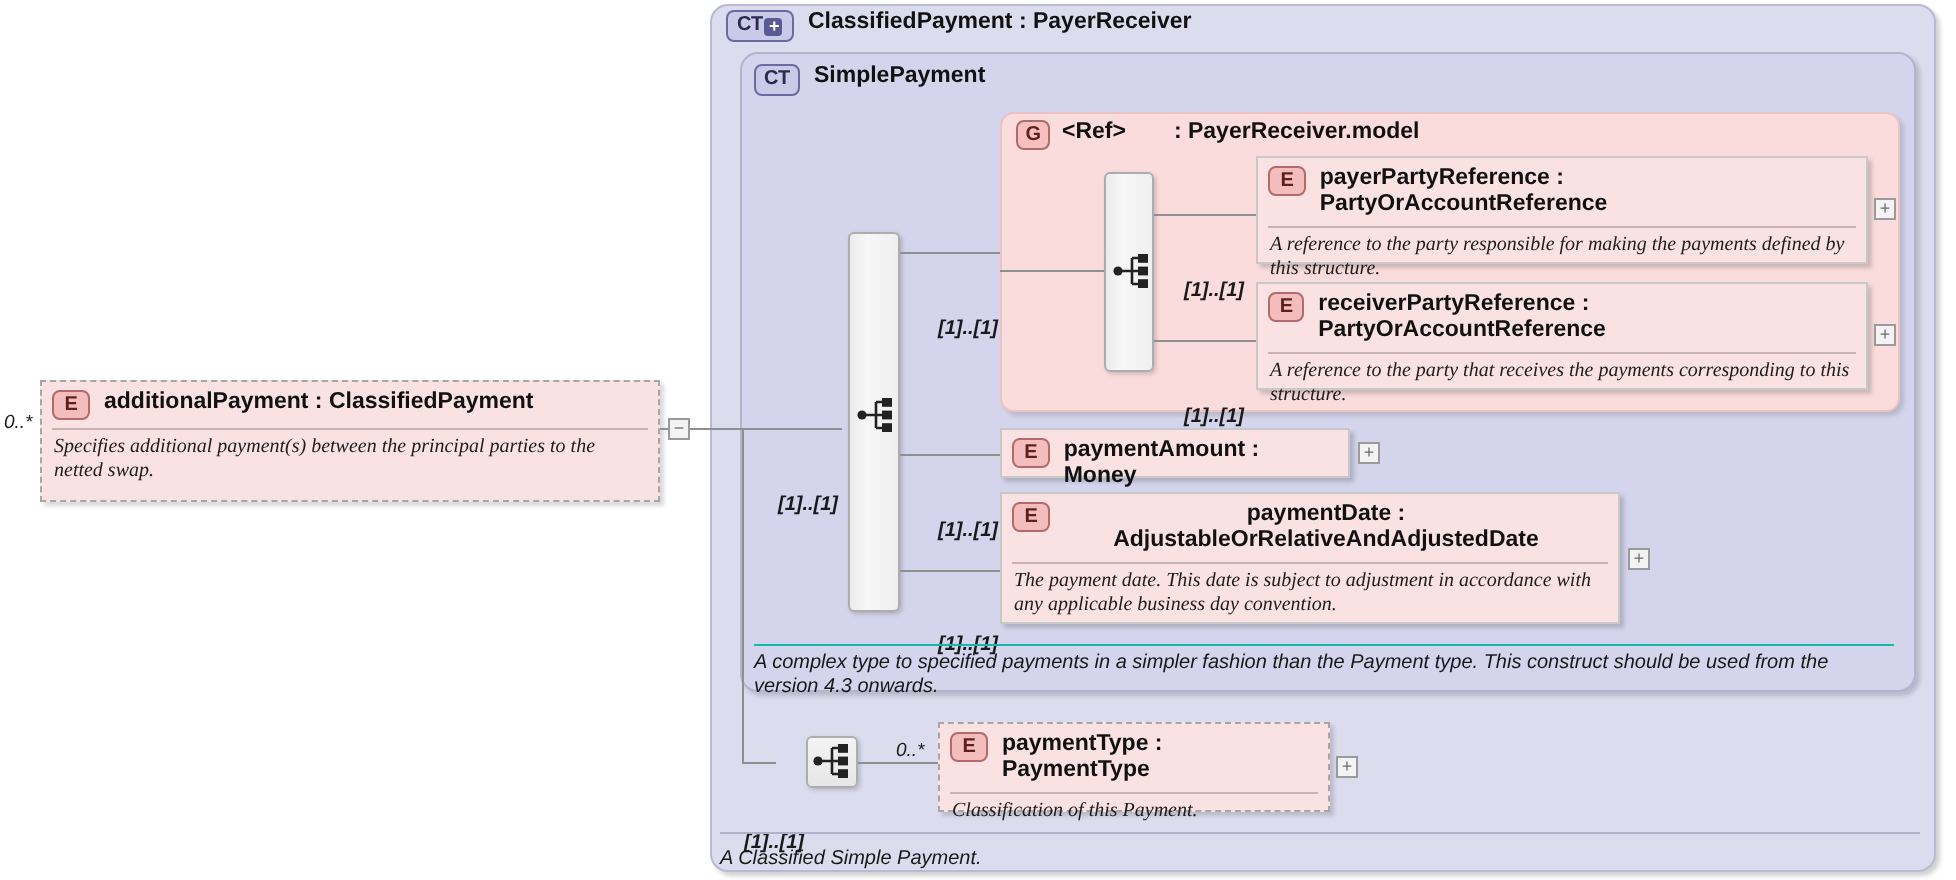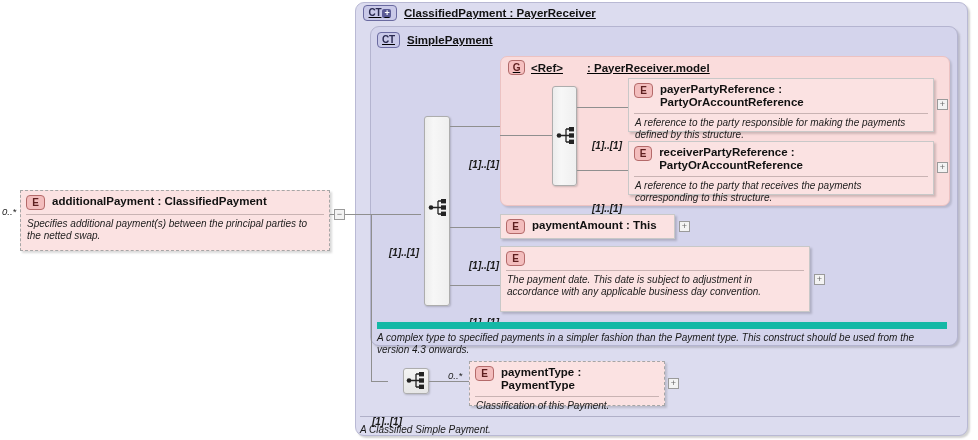--- a/index.html
+++ b/index.html
@@ -87,21 +87,21 @@
     line-height: 8px;
     text-align: center;
     border-radius: 2px;
   }
   .hdr-title {
     font-size: 11.5px;
     font-weight: bold;
     color: #111;
     white-space: nowrap;
   }
-  .hdr-row { display: flex; align-items: center; gap: 7px; text-decoration: underline; }
+  .hdr-row { display: flex; align-items: flex-start; gap: 7px; }
 
   
   .ebox {
     background: #fbe2e2;
     border: 1px solid #c8c8c8;
     box-shadow: 2px 2px 2px rgba(0,0,0,0.17);
   }
   .ebox.dashed {
     border: 1px dashed #a6a6a6;
     box-shadow: 2px 2px 2px rgba(0,0,0,0.15);
@@ -117,20 +117,21 @@
     line-height: 13px;
   }
   .ebox-doc {
     border-top: 1px solid #c9b3b3;
     margin: 0 5px;
     padding: 3px 1px 4px 1px;
     font-style: italic;
     font-size: 10px;
     line-height: 11.5px;
     color: #1c1c1c;
+    font-family: Liberation Serif, serif;
   }
   .ebox-noDoc .ebox-head { padding-bottom: 5px; }
 
   
   .pm {
     width: 11px; height: 11px;
     background: #f3f3f3;
     border: 1px solid #9a9a9a;
     color: #6d6d6d;
     font-size: 9px;
@@ -173,21 +174,21 @@
     color: #1a1a1a;
     white-space: nowrap;
   }
 
   
   .ct-doc {
     font-style: italic;
     font-size: 10px;
     line-height: 11.5px;
     color: #181818;
-    border-top: 7px solid #14b8a6;
+    border-top: 1px solid #14b8a6;
     padding-top: 3px;
   }
   .ct-doc-plain {
     font-style: italic;
     font-size: 10px;
     line-height: 11.5px;
     color: #181818;
     border-top: 1px solid #b0b0c8;
     padding-top: 7px;
   }
@@ -289,28 +290,29 @@
     <span class="badge badge-e">E</span>
     <span class="ebox-name">receiverPartyReference : PartyOrAccountReference</span>
   </div>
   <div class="ebox-doc">A reference to the party that receives the payments corresponding to this structure.</div>
 </div>
 <div class="abs pm" style="left:937px; top:162px;">+</div>
 
 <div class="abs ebox ebox-noDoc" style="left:500px; top:214px; width:175px; height:25px;">
   <div class="ebox-head">
     <span class="badge badge-e">E</span>
-    <span class="ebox-name">paymentAmount : This</span>
+    <span class="ebox-name">paymentAmount : Money</span>
   </div>
 </div>
 <div class="abs pm" style="left:679px; top:221px;">+</div>
 
 <div class="abs ebox" style="left:500px; top:246px; width:310px; height:66px;">
   <div class="ebox-head">
     <span class="badge badge-e">E</span>
+    <span class="ebox-name" style="text-align:center; display:block; width:262px;">paymentDate : AdjustableOrRelativeAndAdjustedDate</span>
   </div>
   <div class="ebox-doc">The payment date. This date is subject to adjustment in accordance with any applicable business day convention.</div>
 </div>
 <div class="abs pm" style="left:814px; top:274px;">+</div>
 
 <div class="abs ct-doc" style="left:377px; top:322px; width:570px;">A complex type to specified payments in a simpler fashion than the Payment type. This construct should be used from the version 4.3 onwards.</div>
 
 <div class="abs mult" style="left:372px; top:368px;">[1]..[1]</div>
 <div class="abs seqbox" style="left:403px; top:368px;"></div>
 <svg class="abs" style="left:405px; top:371px;" width="21" height="19" viewBox="0 0 21 19">

